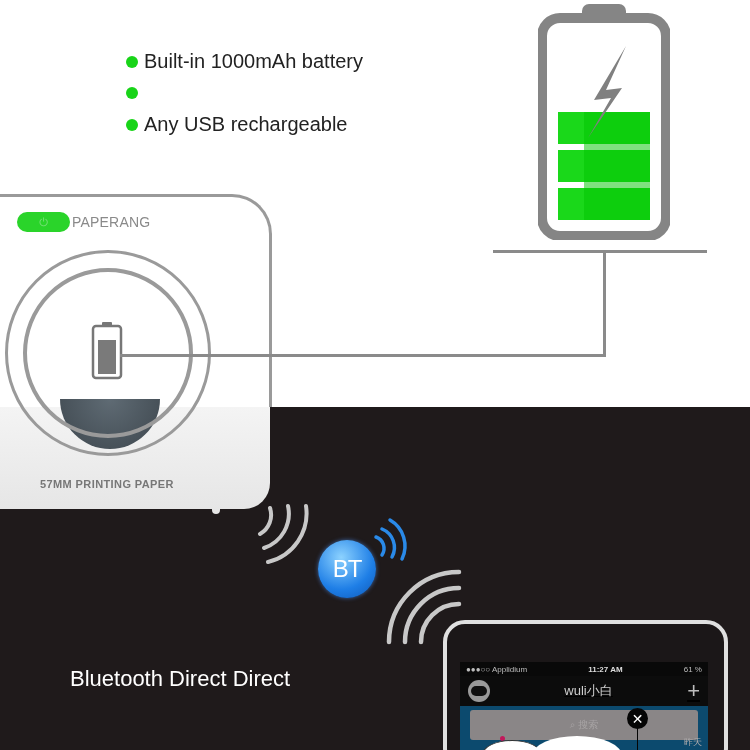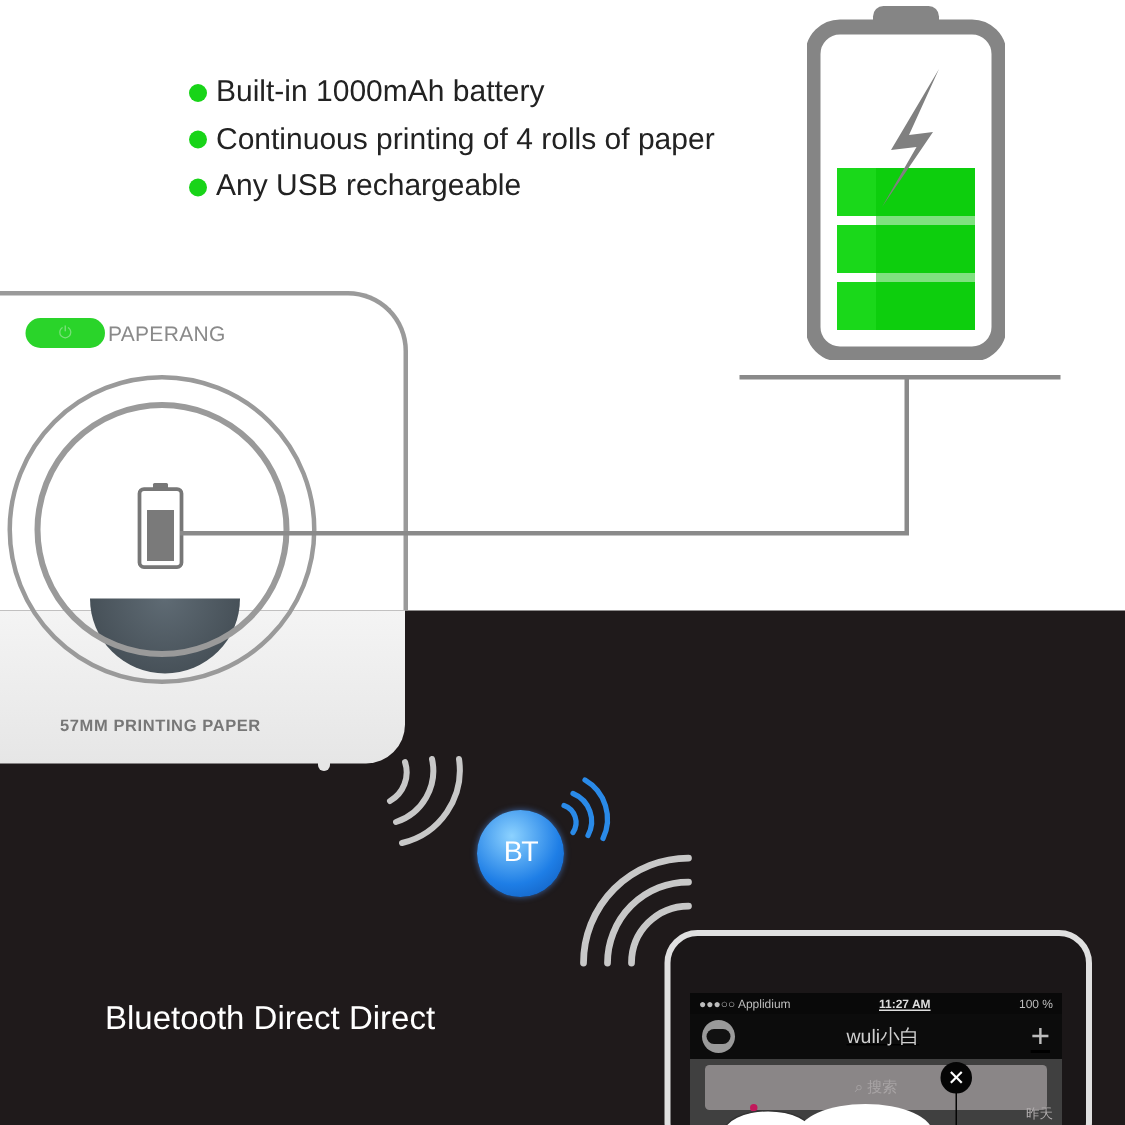--- a/index.html
+++ b/index.html
@@ -25,30 +25,30 @@
   .power-pill { position: absolute; left: 57px; top: 18px; width: 53px; height: 20px; border-radius: 10px; background: #2ad42a; display:flex; align-items:center; justify-content:center; color:#7ae07a; font-size: 11px; }
   .brand { position: absolute; left: 112px; top: 20px; font-size: 14px; color: #8a8a8a; letter-spacing: 0.2px; }
   .ring1 { position: absolute; left: 45px; top: 56px; width: 206px; height: 206px; border: 3px solid #9a9a9a; border-radius: 50%; }
   .ring2 { position: absolute; left: 63px; top: 74px; width: 170px; height: 170px; border: 4px solid #9a9a9a; border-radius: 50%; }
   .lens { position: absolute; left: 100px; top: 205px; width: 100px; height: 50px; border-radius: 0 0 50px 50px; background: radial-gradient(circle at 50% 0%, #5f6b74, #3d464d); }
   .small-battery { position: absolute; left: 131px; top: 128px; width: 32px; height: 58px; }
   .paper-label { position: absolute; left: 80px; top: 284px; font-size: 11px; color: #777; letter-spacing: 0.4px; font-weight: bold; }
   .foot-r { position: absolute; left: 252px; top: 314px; width: 8px; height: 6px; background:#e6e6e6; border-radius: 0 0 4px 4px; }
 
   .waves-left { position: absolute; left: 252px; top: 500px; width: 70px; height: 70px; }
-  .bt-circle { position: absolute; left: 318px; top: 540px; width: 58px; height: 58px; border-radius: 50%; background: radial-gradient(circle at 40% 30%, #8cd2ff, #1e7ee6 60%, #0e56b4); box-shadow: 0 0 4px rgba(80,150,255,0.6); display: flex; align-items: center; justify-content: center; color: #fff; font-size: 19px; letter-spacing: -1px; }
+  .bt-circle { position: absolute; left: 318px; top: 540px; width: 58px; height: 58px; border-radius: 50%; background: radial-gradient(circle at 40% 30%, #8cd2ff, #1e7ee6 60%, #0e56b4); box-shadow: 0 0 4px rgba(80,150,255,0.6); display: flex; align-items: center; justify-content: center; color: #fff; font-size: 24px; letter-spacing: -1px; }
   .waves-blue { position: absolute; left: 370px; top: 515px; width: 40px; height: 50px; }
   .waves-right { position: absolute; left: 385px; top: 566px; width: 80px; height: 80px; }
 
   .bt-caption { position: absolute; left: 70px; top: 666px; font-size: 22px; color: #ffffff; }
 
   .phone { position: absolute; left: 443px; top: 620px; width: 285px; height: 150px; border: 4px solid #e0e0e0; border-radius: 22px; background: #1b1718; }
-  .screen { position: absolute; left: 460px; top: 662px; width: 248px; height: 88px; background: #404040; overflow: hidden; }
+  .screen { position: absolute; left: 460px; top: 662px; width: 248px; height: 88px; background: #0c4a6e; overflow: hidden; }
   .statusbar { height: 14px; background: #090909; display: flex; align-items: center; justify-content: space-between; padding: 0 6px; font-size: 8px; color: #bdbdbd; }
-  .statusbar .time { color: #ddd; font-weight: bold; text-decoration: underline; }
+  .statusbar .time { color: #ddd; font-weight: bold; }
   .navbar { height: 30px; background: #0c0c0c; display: flex; align-items: center; justify-content: space-between; padding: 0 8px; text-decoration: underline; }
   .avatar { width: 22px; height: 22px; border-radius: 50%; background: #9a9a9a; display:flex; align-items:center; justify-content:center; }
   .avatar-face { width: 16px; height: 10px; background: #111; border-radius: 5px; }
   .nav-title { color: #cfcfcf; font-size: 13px; }
   .plus { color: #bdbdbd; font-size: 22px; line-height: 1; }
   .searchbar { margin: 4px 10px 0; height: 30px; background: #8a8687; border-radius: 3px; display:flex; align-items:center; justify-content:center; font-size: 10px; color: #a8a4a5; }
   .close-x { position: absolute; left: 167px; top: 46px; width: 21px; height: 21px; border-radius: 50%; background: #050505; color: #fff; display:flex; align-items:center; justify-content:center; font-size: 14px; }
   .close-line { position: absolute; left: 177px; top: 66px; width: 1px; height: 30px; background: #050505; }
   .yesterday { position: absolute; right: 6px; top: 74px; font-size: 9px; color: #b0acad; }
   .bubble1 { position: absolute; left: 22px; top: 78px; width: 60px; height: 30px; border-radius: 50%; background: #fff; border: 1px solid #333; }
@@ -61,21 +61,20 @@
 <div class="top"></div>
 <div class="bottom"></div>
 
 <div class="features">
   <div class="feature">
     <span class="bullet"></span>
     <span>Built-in 1000mAh battery</span>
   </div>
   <div class="feature">
     <span class="bullet"></span>
-    <span>Continuous printing of 4 rolls of paper</span>
   </div>
   <div class="feature">
     <span class="bullet"></span>
     <span>Any USB rechargeable</span>
   </div>
 </div>
 
 <svg class="big-battery" viewBox="0 0 132 236">
   <rect x="44" y="0" width="44" height="16" rx="7" fill="#858585"></rect>
   <rect x="4" y="14" width="124" height="218" rx="18" fill="none" stroke="#858585" stroke-width="10"></rect>
@@ -136,21 +135,21 @@
   </g>
 </svg>
 
 <div class="bt-caption">Bluetooth Direct Direct</div>
 
 <div class="phone"></div>
 <div class="screen">
   <div class="statusbar">
     <span>●●●○○ Applidium</span>
     <span class="time">11:27 AM</span>
-    <span>100 %</span>
+    <span>61 %</span>
   </div>
   <div class="navbar">
     <div class="avatar">
         <div class="avatar-face"></div>
       </div>
     <span class="nav-title">wuli小白</span>
     <span class="plus">+</span>
   </div>
   <div class="searchbar">⌕ 搜索</div>
   <div class="pink-dot"></div>

